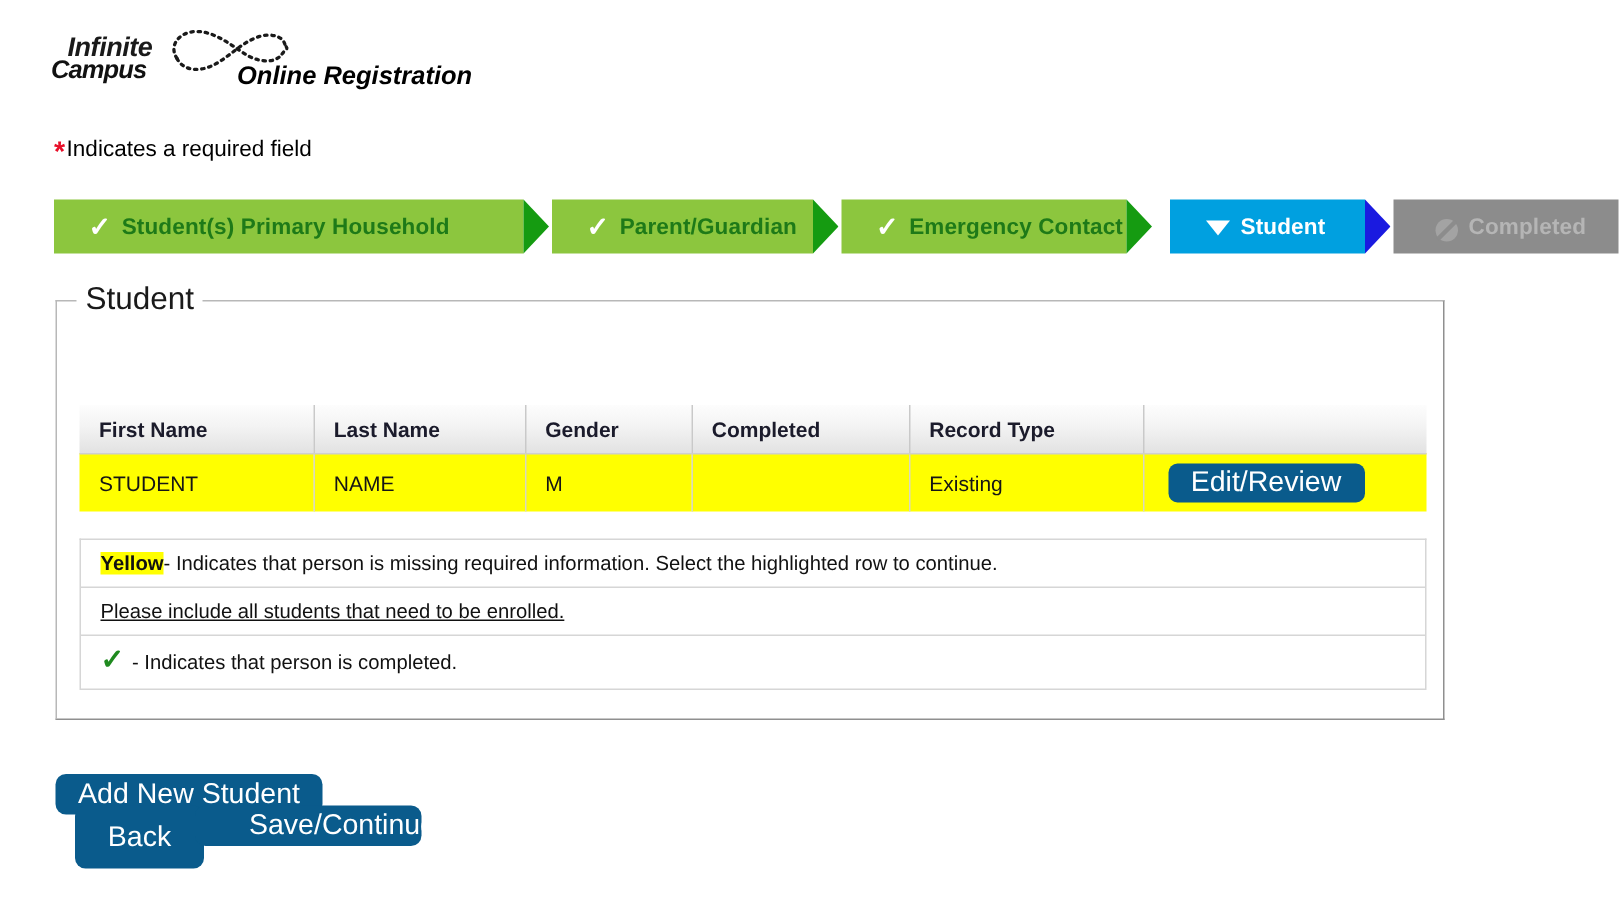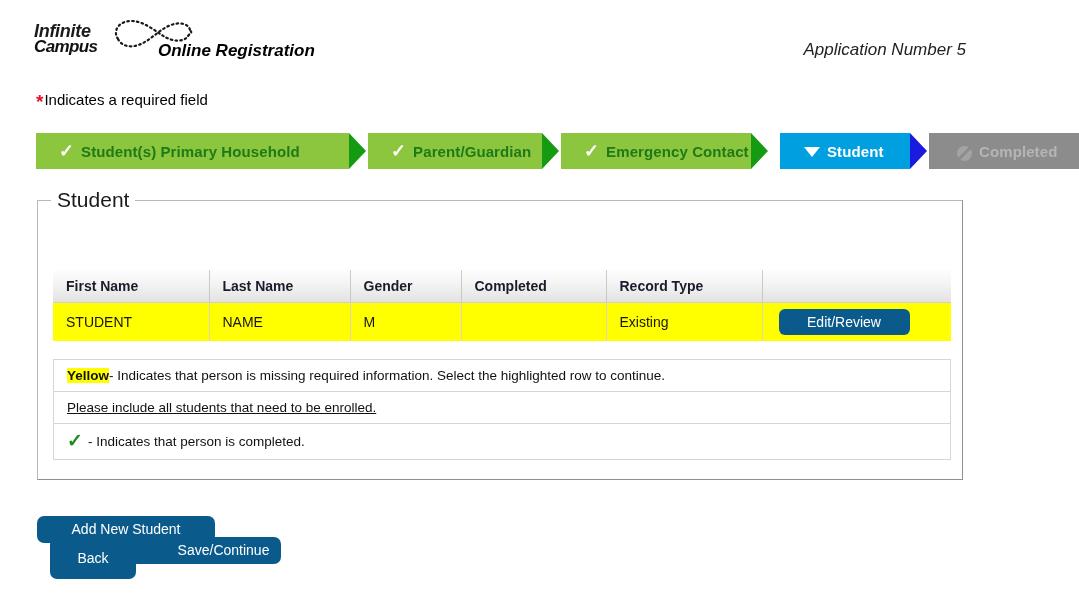--- a/index.html
+++ b/index.html
@@ -31,21 +31,21 @@
     height: 48px;
   }
   .logo-mark {
     position: absolute;
     left: 0; top: 0;
     width: 132px;
     height: 44px;
   }
   .logo-infinite {
     position: absolute;
-    left: 2px;
+    left: 13px;
     top: 1px;
     font-family: "Liberation Sans", sans-serif;
     font-weight: bold;
     font-style: italic;
     font-size: 18px;
     letter-spacing: -0.3px;
     color: #1a1a1a;
     text-align: center;
   }
   .logo-campus {
@@ -275,21 +275,21 @@
   .grid td:last-child { border-right: none; padding-left: 16px; }
 
   
   .btn {
     display: inline-block;
     background: #0a5b8c;
     color: #ffffff;
     border: none;
     border-radius: 7px;
     font-family: "Liberation Sans", sans-serif;
-    font-size: 14px;
+    font-size: 19px;
     text-align: center;
     cursor: pointer;
     box-sizing: border-box;
     padding: 0;
     line-height: 26px;
   }
   .btn-editreview {
     width: 131px;
     height: 26px;
     border-radius: 6px;
@@ -375,21 +375,20 @@
         <g fill="none" stroke="#1a1a1a" stroke-width="2.2" stroke-linecap="round" stroke-dasharray="1.6 3.2">
           <path d="M10,22 C4,13 12,4 23,4 C36,4 47,14 57,20 C66,25 76,25 80,19"></path>
           <path d="M10,22 C14,30 24,31 33,27 C44,22 52,12 63,8 C72,4.5 81,7 82,13"></path>
         </g>
         <path d="M80,19 C84,14 84,16 82,13" fill="none" stroke="#1a1a1a" stroke-width="2.2" stroke-linecap="round" stroke-dasharray="1.6 3.2"></path>
       </svg>
     </div>
     <span class="logo-title">Online Registration</span>
   </div>
 
-  <div class="app-number">Application Number 5</div>
 </div>
 
 <div class="required-note">
   <span class="star">*</span><span>Indicates a required field</span>
 </div>
 
 <div class="steps">
 
   <div class="step done" style="left:0; width:313px;">
     <span class="step-ico">✓</span>

